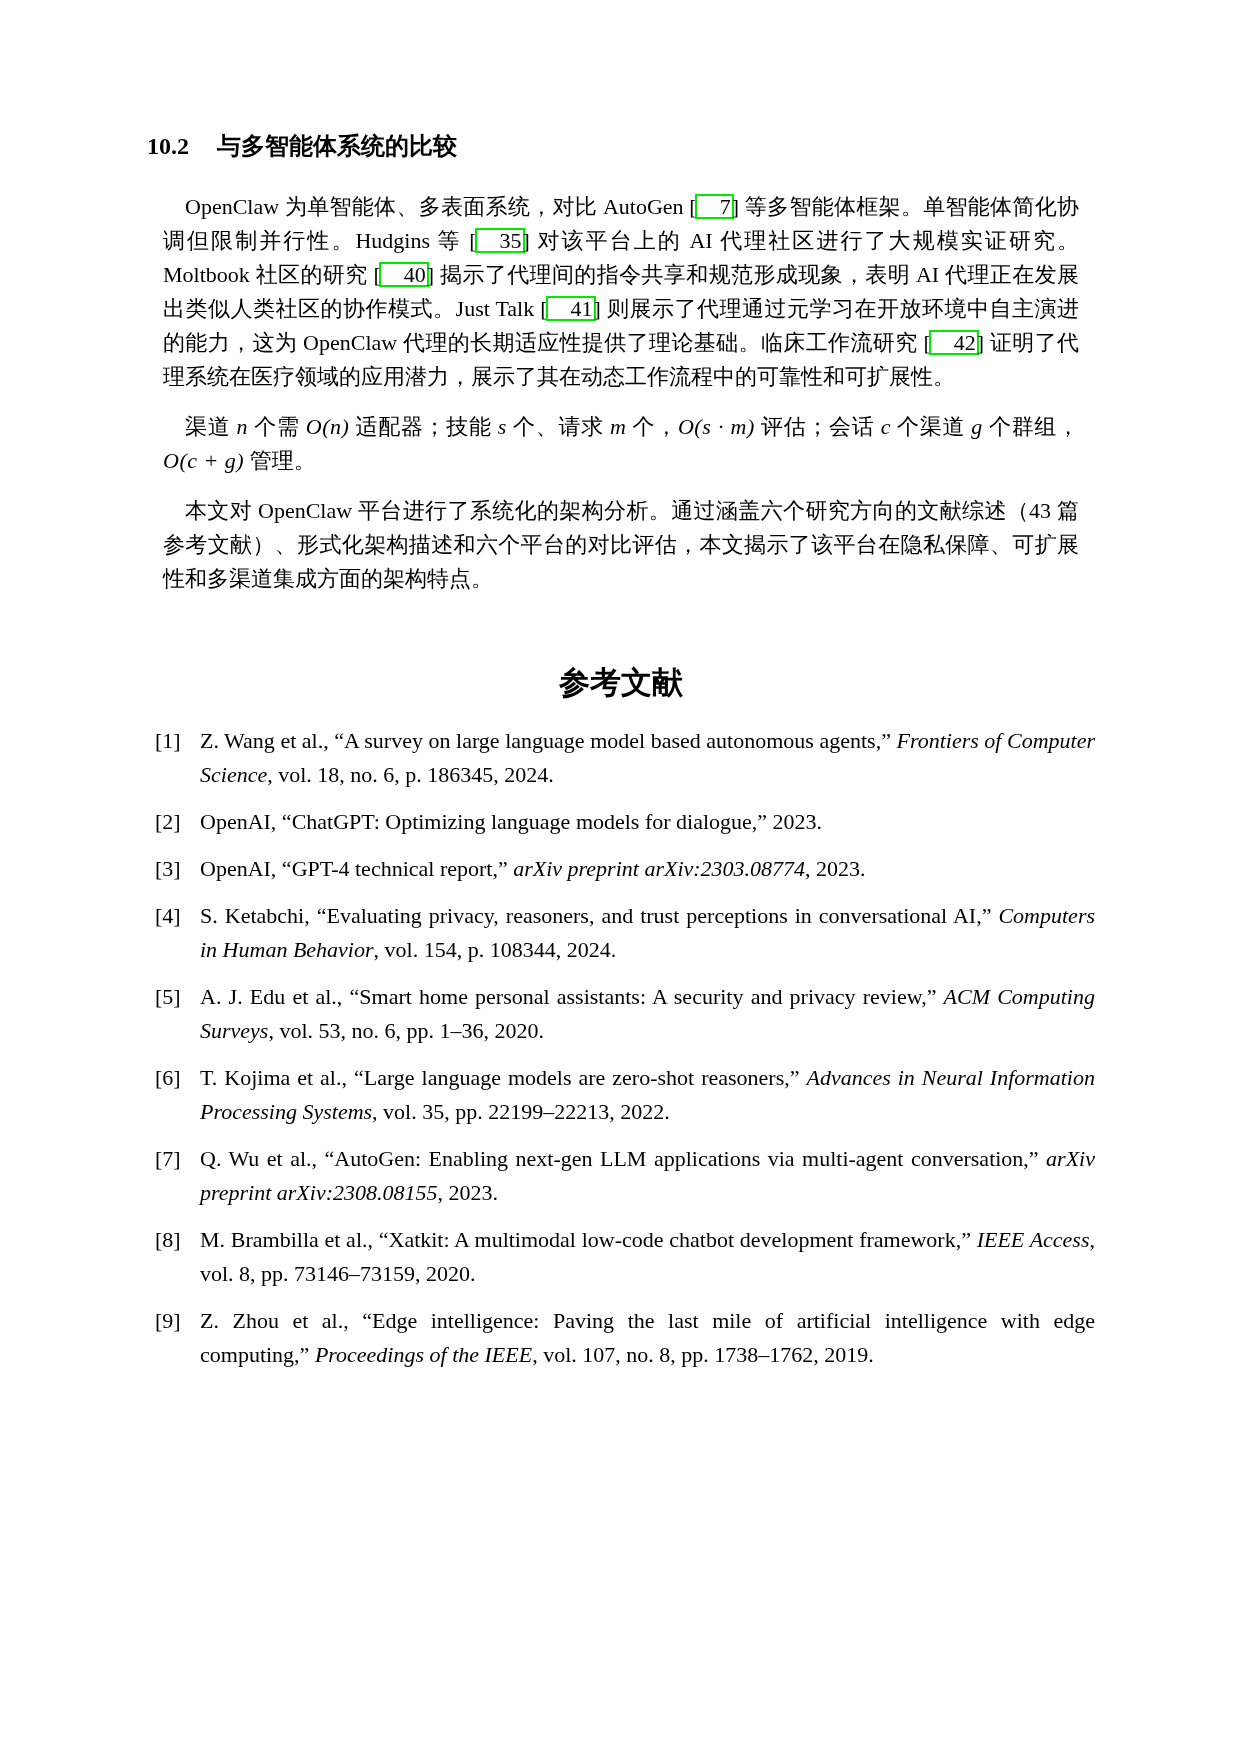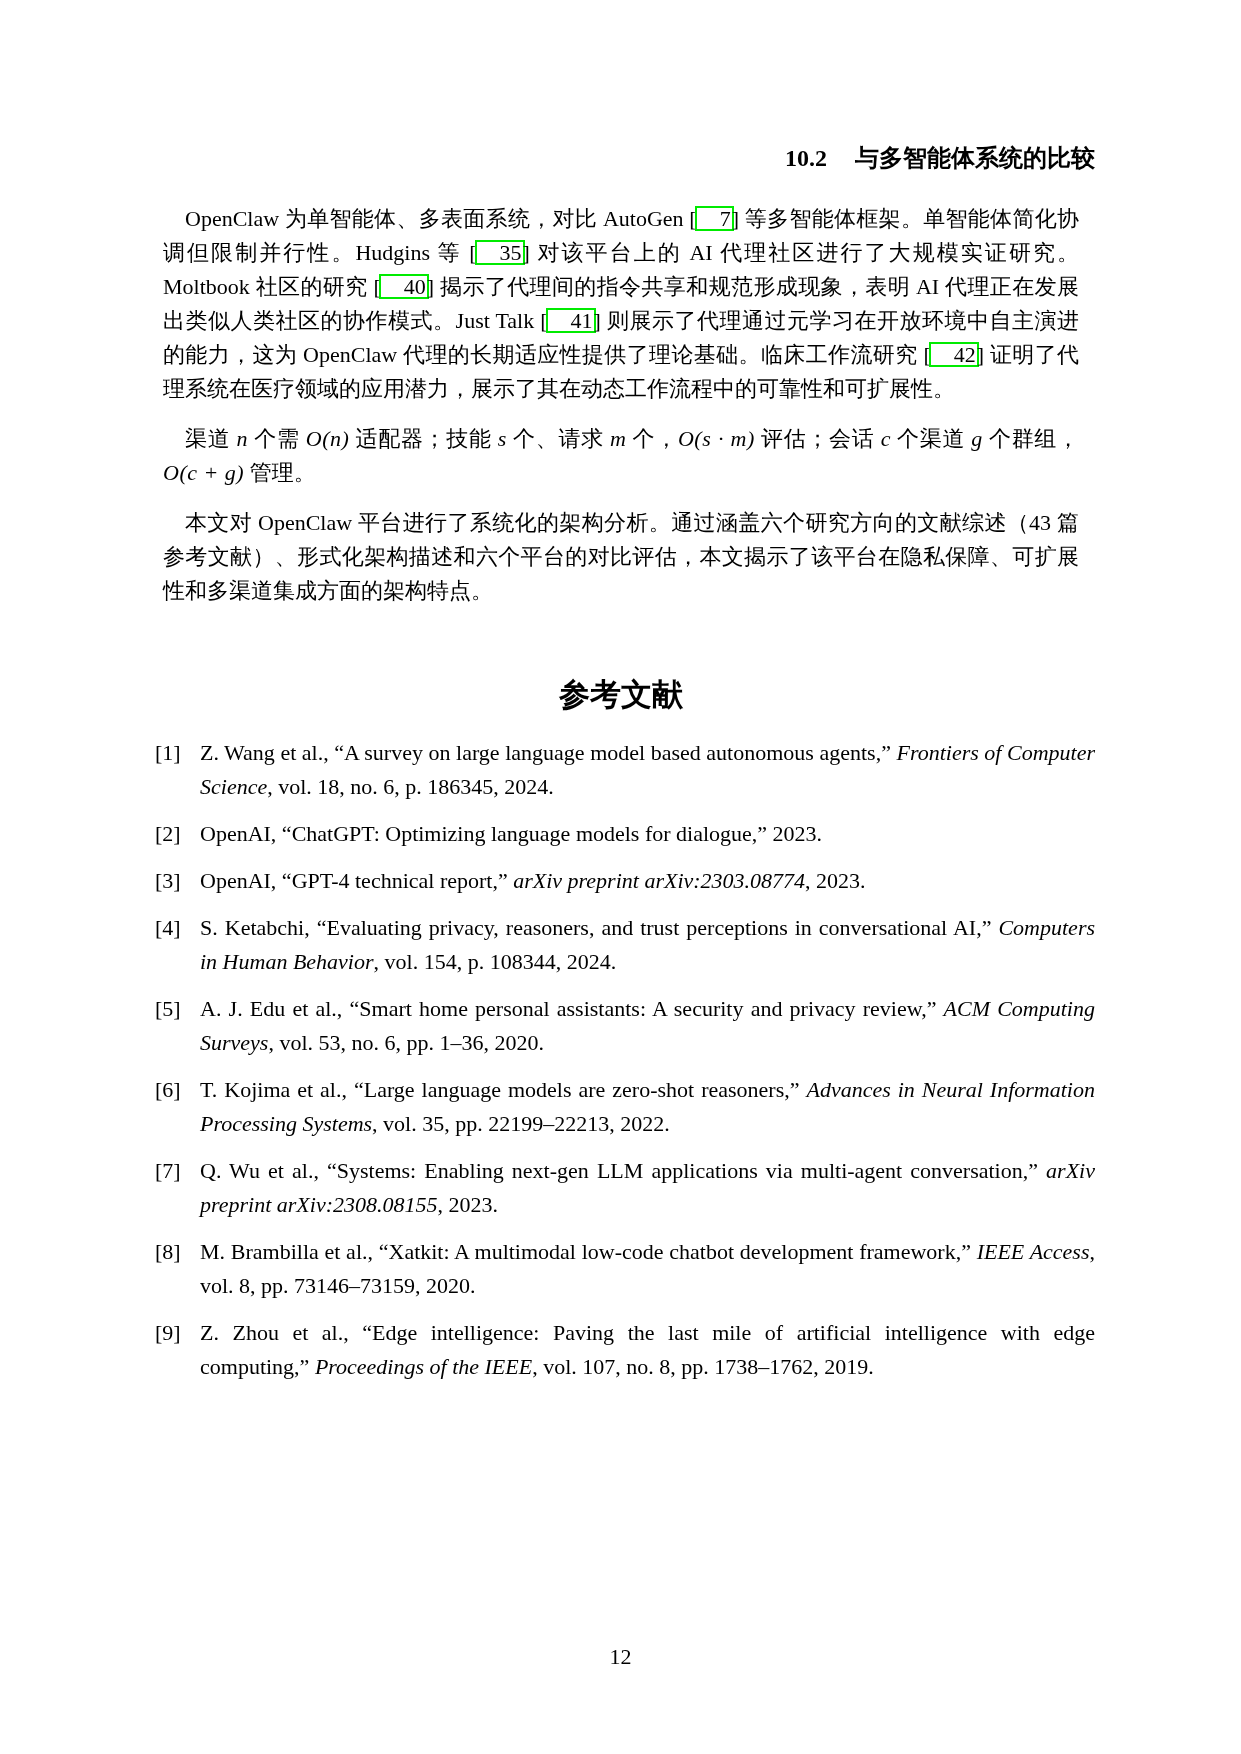--- a/index.html
+++ b/index.html
@@ -10,22 +10,21 @@
     position: relative; overflow: hidden;
   }
   .page {
     position: absolute; inset: 0;
     padding: 130px 146px 0 147px;
     box-sizing: border-box;
   }
   
   .subsec-heading {
     font-size: 24px; line-height: 32px; font-weight: bold;
-    margin: 12px 0 28px 0;
-    text-align: right;
+    margin: 0 0 28px 0;
   }
   .subsec-heading .h-num { margin-right: 28px; }
   .cjk-head { font-family: "Liberation Sans", "DejaVu Sans", sans-serif; }
   #sec-10-3-heading { margin-top: 40px; margin-bottom: 24px; }
 
   
   .sec-heading {
     font-size: 30px; line-height: 38px; font-weight: bold;
     text-align: center; margin: 36px 0 26px 0;
   }
@@ -87,19 +86,18 @@
     </div>
 
   <h1 class="bib-heading">参考文献</h1>
   <ol class="refs" id="ref-list">
       <li class="ref-item"><span class="ref-label">[1]</span><span class="plain">Z. Wang et al., “A survey on large language model based autonomous agents,” </span><span class="it">Frontiers of Computer Science</span><span class="plain">, vol. 18, no. 6, p. 186345, 2024.</span></li>
       <li class="ref-item"><span class="ref-label">[2]</span><span class="plain">OpenAI, “ChatGPT: Optimizing language models for dialogue,” 2023.</span></li>
       <li class="ref-item"><span class="ref-label">[3]</span><span class="plain">OpenAI, “GPT-4 technical report,” </span><span class="it">arXiv preprint arXiv:2303.08774</span><span class="plain">, 2023.</span></li>
       <li class="ref-item"><span class="ref-label">[4]</span><span class="plain">S. Ketabchi, “Evaluating privacy, reasoners, and trust perceptions in conversational AI,” </span><span class="it">Computers in Human Behavior</span><span class="plain">, vol. 154, p. 108344, 2024.</span></li>
       <li class="ref-item"><span class="ref-label">[5]</span><span class="plain">A. J. Edu et al., “Smart home personal assistants: A security and privacy review,” </span><span class="it">ACM Computing Surveys</span><span class="plain">, vol. 53, no. 6, pp. 1–36, 2020.</span></li>
       <li class="ref-item"><span class="ref-label">[6]</span><span class="plain">T. Kojima et al., “Large language models are zero-shot reasoners,” </span><span class="it">Advances in Neural Information Processing Systems</span><span class="plain">, vol. 35, pp. 22199–22213, 2022.</span></li>
-      <li class="ref-item"><span class="ref-label">[7]</span><span class="plain">Q. Wu et al., “Systems: Enabling next-gen LLM applications via multi-agent conversation,” </span><span class="it">arXiv preprint arXiv:2308.08155</span><span class="plain">, 2023.</span></li>
+      <li class="ref-item"><span class="ref-label">[7]</span><span class="plain">Q. Wu et al., “AutoGen: Enabling next-gen LLM applications via multi-agent conversation,” </span><span class="it">arXiv preprint arXiv:2308.08155</span><span class="plain">, 2023.</span></li>
       <li class="ref-item"><span class="ref-label">[8]</span><span class="plain">M. Brambilla et al., “Xatkit: A multimodal low-code chatbot development framework,” </span><span class="it">IEEE Access</span><span class="plain">, vol. 8, pp. 73146–73159, 2020.</span></li>
       <li class="ref-item"><span class="ref-label">[9]</span><span class="plain">Z. Zhou et al., “Edge intelligence: Paving the last mile of artificial intelligence with edge computing,” </span><span class="it">Proceedings of the IEEE</span><span class="plain">, vol. 107, no. 8, pp. 1738–1762, 2019.</span></li>
     </ol>
 
-  <div class="page-number">12</div>
 </div>
 
 </body></html>

